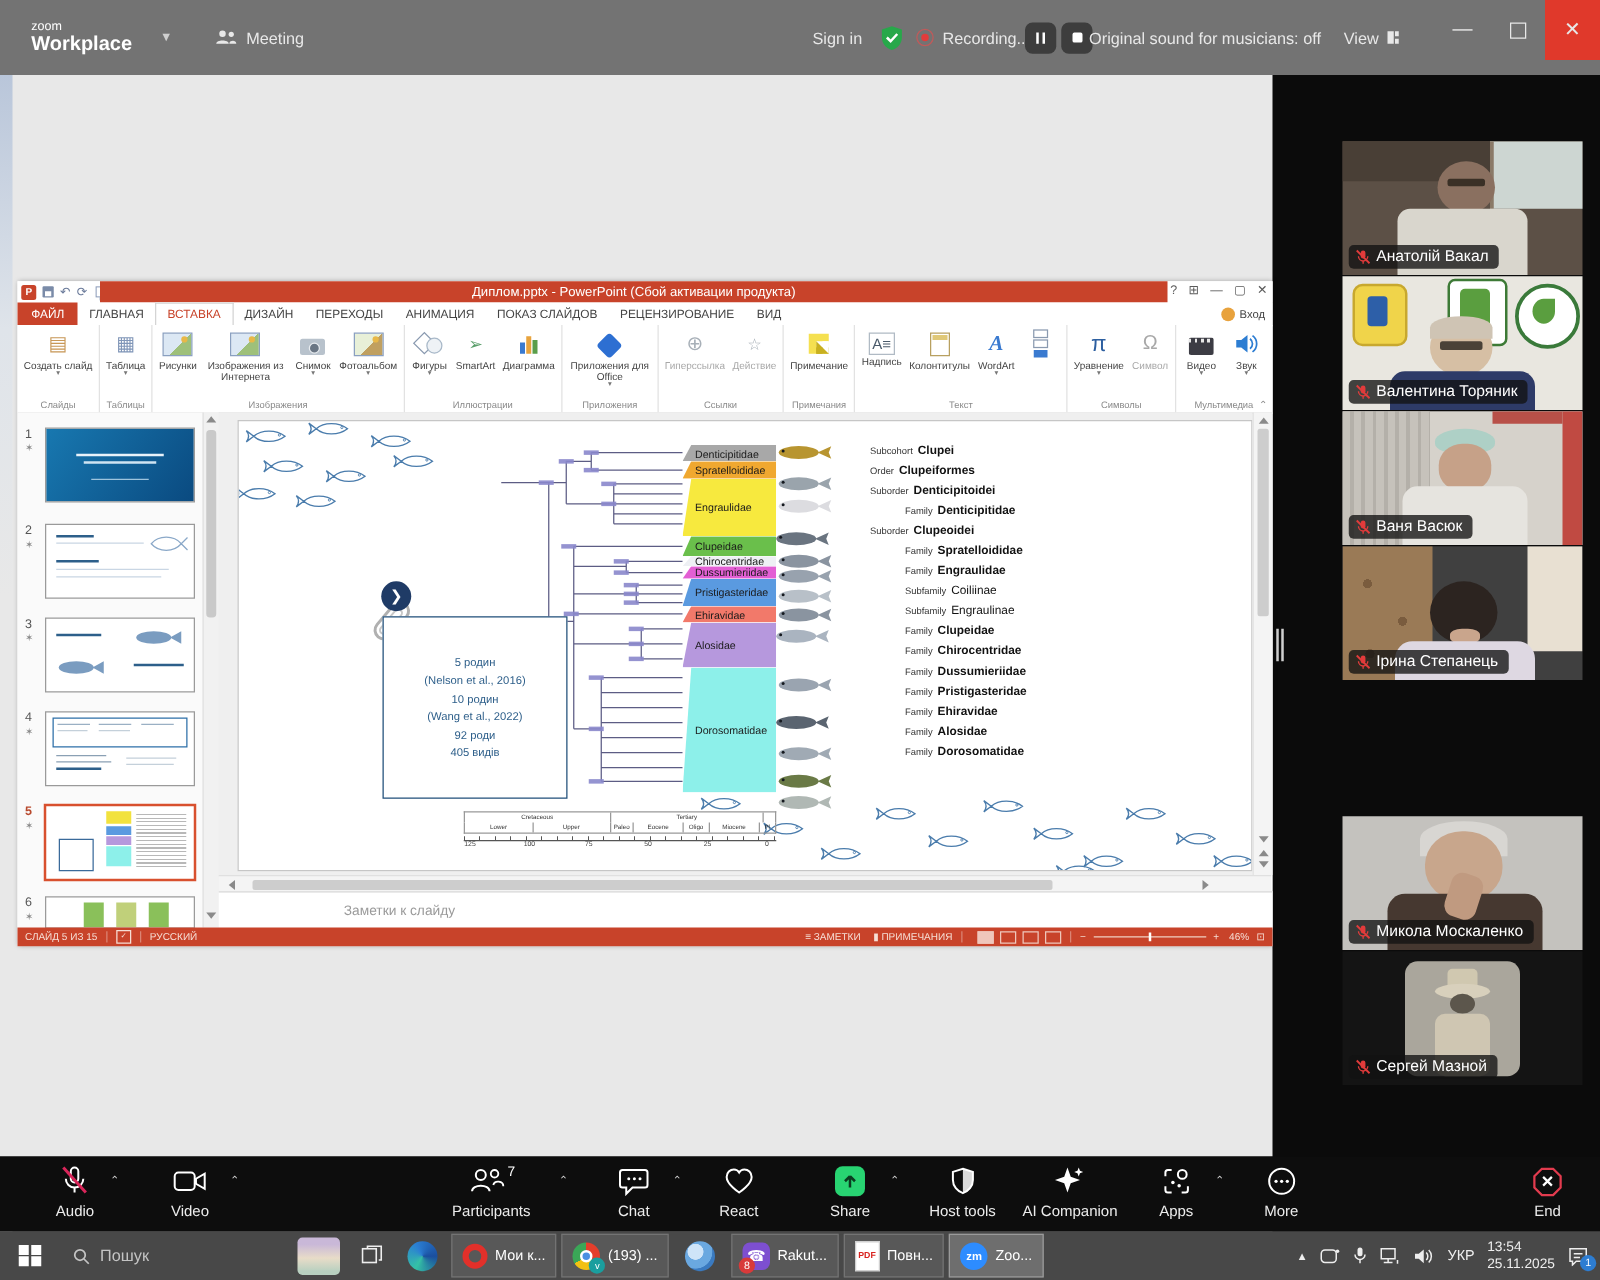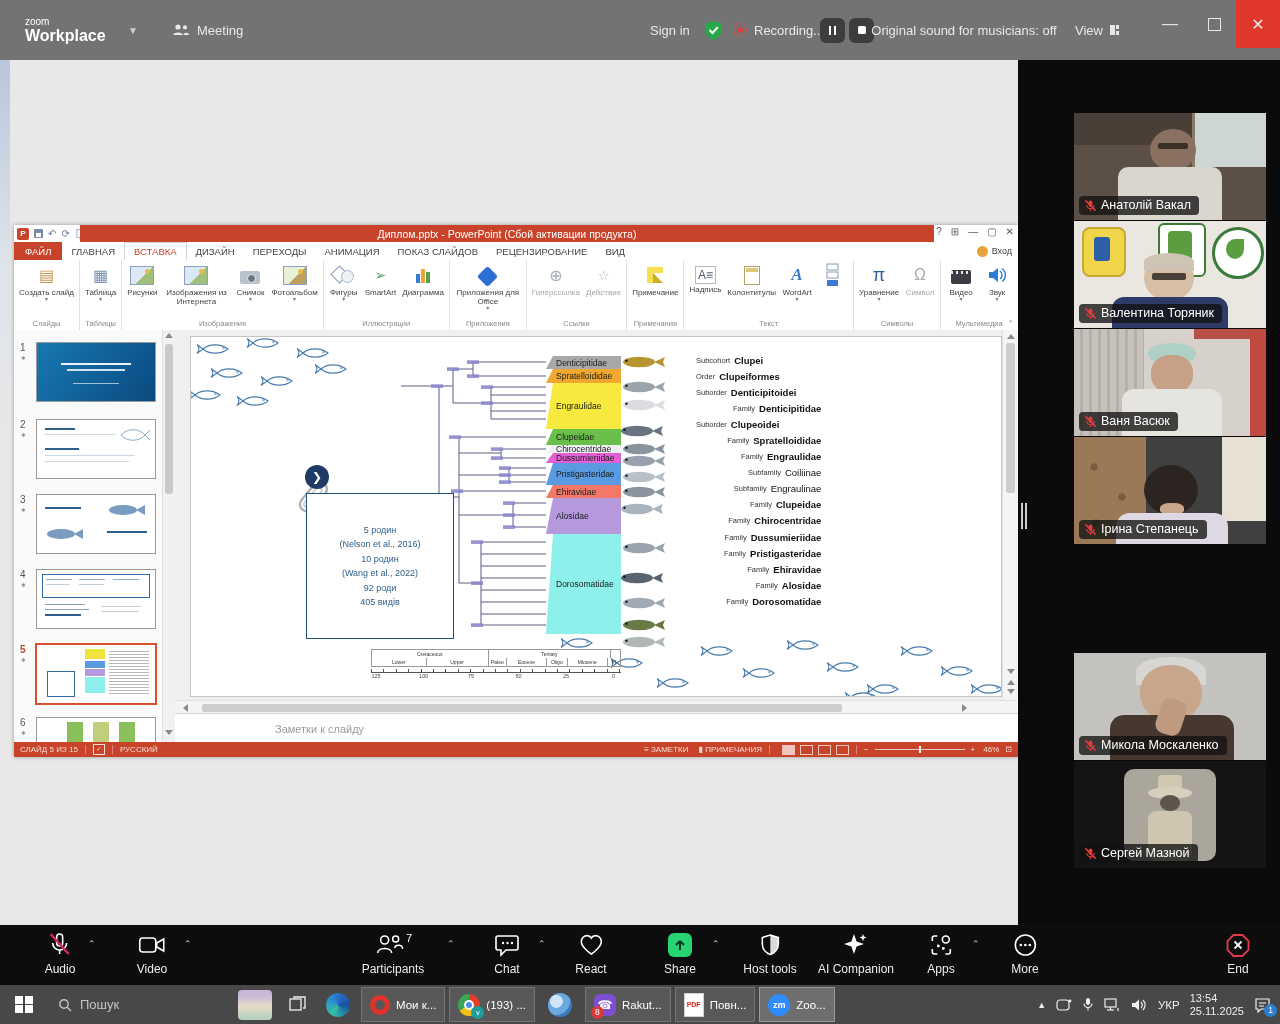--- a/index.html
+++ b/index.html
@@ -78,21 +78,21 @@
 
   
   #slide-region{position:absolute;left:161px;top:105px;width:827px;height:370px;background:#efefef;}
   #slide{position:absolute;left:15px;top:6px;width:810px;height:359px;background:#fff;border:1px solid #c6c6c6;overflow:hidden;}
   .band{position:absolute;left:355px;width:75px;clip-path:polygon(7px 0,100% 0,100% 100%,0 100%);display:flex;align-items:center;}
   .band span{font-size:8.5px;color:#1a1a1a;padding-left:10px;white-space:nowrap;}
   .cls-row{height:16.1px;display:flex;align-items:center;}
   .cls-row .rk{font-size:7.5px;color:#333;margin-right:4px;}
   .cls-row .nm{font-size:9.5px;font-weight:bold;color:#111;}
   .cls-row.thin .nm{font-weight:normal;}
-  .cls-row.ind{padding-left:28px;justify-content:flex-end;}
+  .cls-row.ind{padding-left:28px;}
   #infobox{position:absolute;left:115px;top:156px;width:146px;height:144px;border:1.5px solid #1f4e79;background:#fff;display:flex;flex-direction:column;justify-content:center;text-align:center;}
   #infobox div{font-size:9px;color:#2e5f8a;line-height:14.5px;}
   #jump-circle{position:absolute;left:114px;top:128px;width:24px;height:24px;border-radius:50%;background:#1f3b66;color:#fff;font-size:12px;display:flex;align-items:center;justify-content:center;}
   
   #timeline{position:absolute;left:180px;top:312px;width:250px;font-size:5px;color:#333;}
   .tl-row{display:flex;border:1px solid #999;border-bottom:none;height:8px;}
   .tl-row+.tl-row{border-top:none;border-bottom:1px solid #999;}
   .tl-cell{border-right:1px solid #999;display:flex;align-items:center;justify-content:center;overflow:hidden;box-sizing:border-box;height:100%;}
   .tl-cell:last-child{border-right:none;}
   #tl-axis{position:relative;height:5px;border-bottom:1px solid #555;background:repeating-linear-gradient(90deg,#555 0 1px,transparent 1px 12.4px);background-size:100% 3px;background-position:0 2px;background-repeat:repeat-x;}

